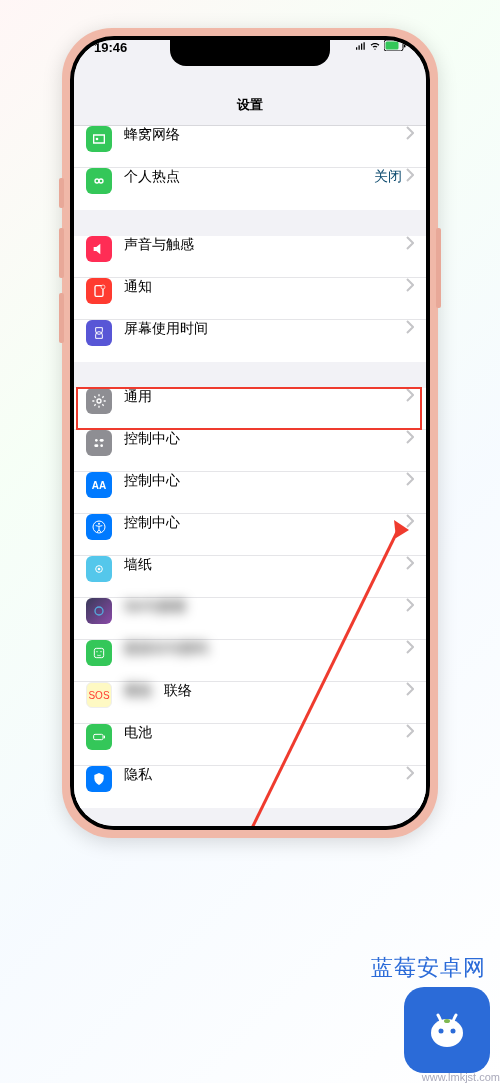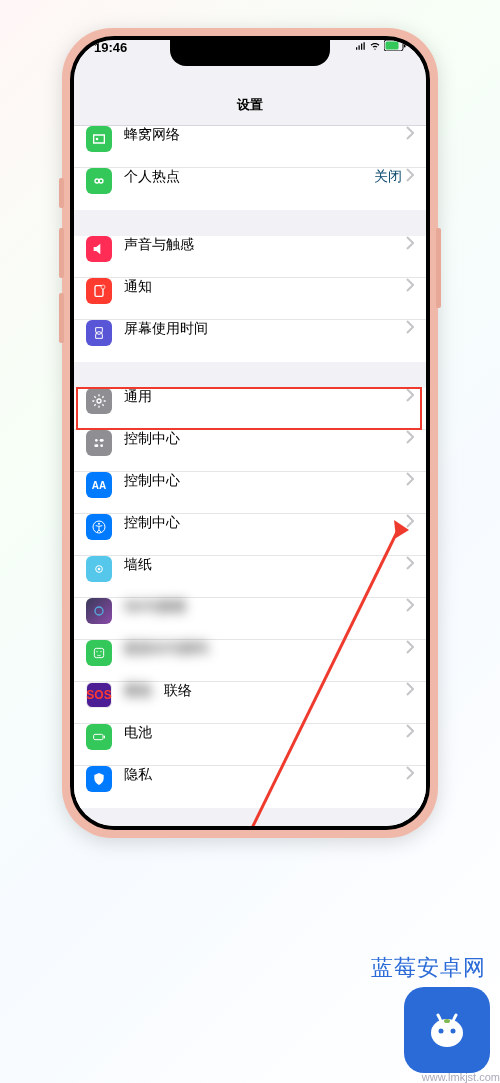--- a/index.html
+++ b/index.html
@@ -218,21 +218,21 @@
                   <circle cx="15" cy="10" r="1"></circle>
                   <path d="M9 15c1 1 5 1 6 0" stroke="#fff" fill="none"></path>
                 </svg>
               </div>
             <div class="label blur">面容ID与密码</div>
             <svg class="chev" width="8" height="14">
                 <path d="M1 1l6 6-6 6" fill="none" stroke="#c5c5c8" stroke-width="2"></path>
               </svg>
           </div>
           <div class="row">
-            <div class="icon" style="background:#4c1d95;border:.5px solid #eee;color:#ff3b30;font-size:12px;font-weight:700">SOS</div>
+            <div class="icon" style="background:#fef9c3;border:.5px solid #eee;color:#ff3b30;font-size:10px;font-weight:400">SOS</div>
             <div class="label"><span class="blur" style="display:inline-block;width:40px">紧急</span><span>联络</span></div>
             <svg class="chev" width="8" height="14">
                 <path d="M1 1l6 6-6 6" fill="none" stroke="#c5c5c8" stroke-width="2"></path>
               </svg>
           </div>
           <div class="row">
             <div class="icon" style="background:#34c759">
                 <svg viewBox="0 0 24 24">
                   <rect x="4" y="8" width="14" height="8" rx="2" fill="none" stroke="#fff" stroke-width="1.5"></rect>
                   <rect x="19" y="10" width="2" height="4"></rect>

